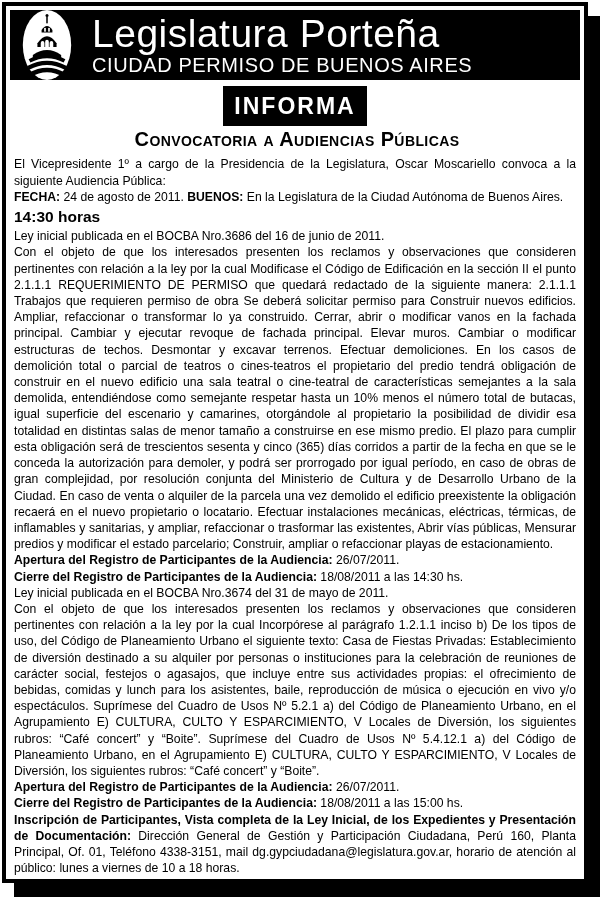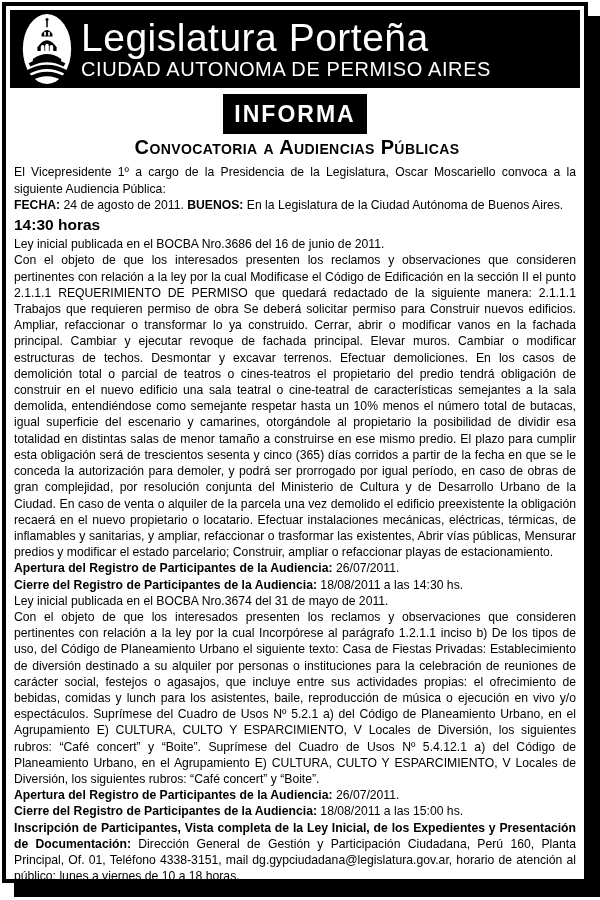--- a/index.html
+++ b/index.html
@@ -6,22 +6,22 @@
   .page{
     position:relative;width:600px;height:900px;background:#ffffff;overflow:hidden;
     font-family:"Liberation Sans","DejaVu Sans",sans-serif;color:#000;
   }
   .frame{
     position:absolute;left:2px;top:2px;right:12px;bottom:17px;
     border:4px solid #000;background:#fff;box-sizing:border-box;
     box-shadow:12px 14px 0 0 #000;overflow:hidden;
   }
   .header{
-    margin:4px;height:78px;background:#000;color:#fff;
-    display:flex;align-items:center;padding-left:12px;gap:9px;
+    margin:4px;height:70px;background:#000;color:#fff;
+    display:flex;align-items:center;padding-left:12px;gap:20px;
   }
   .logo{flex:0 0 auto;display:block;line-height:0;}
   .header-text{display:flex;flex-direction:column;justify-content:center;}
   .org-title{font-size:39px;line-height:1.02;letter-spacing:.5px;font-weight:400;}
   .org-subtitle{font-size:20px;line-height:1.05;letter-spacing:.6px;margin-top:1px;font-weight:400;}
   .informa-wrap{text-align:center;margin-top:6px;}
   .informa{
     display:inline-block;background:#000;color:#fff;font-weight:bold;
     font-size:23px;line-height:1.15;padding:7px 11px;letter-spacing:2px;
   }
@@ -59,21 +59,21 @@
           <path d="M27.8 45.5 v-6.5 a2.2 2.2 0 0 1 4.4 0 v6.5 z" fill="#ffffff"></path>
           <path d="M33.1 45.5 v-5 a2.2 2.2 0 0 1 4.4 0 v5 z" fill="#ffffff"></path>
           <path d="M13 55 Q30 43 47 55 L47 58 L13 58 Z" fill="#000000"></path>
           <path d="M9 62 Q30 51 51 62" stroke="#000000" stroke-width="4.5" fill="none"></path>
           <path d="M7.5 70.5 Q30 58.5 52.5 70.5" stroke="#000000" stroke-width="5" fill="none"></path>
           <path d="M9 79 Q30 67 51 79" stroke="#000000" stroke-width="5.5" fill="none"></path>
         </svg>
       </span>
       <div class="header-text">
         <div class="org-title">Legislatura Porteña</div>
-        <div class="org-subtitle">CIUDAD AUTONOMA DE PERMISO AIRES</div>
+        <div class="org-subtitle">CIUDAD PERMISO DE BUENOS AIRES</div>
       </div>
     </div>
 
     <div class="informa-wrap">
       <span class="informa">INFORMA</span>
     </div>
 
     <div class="notice-heading">Convocatoria a Audiencias Públicas</div>
 
     <div class="body">

